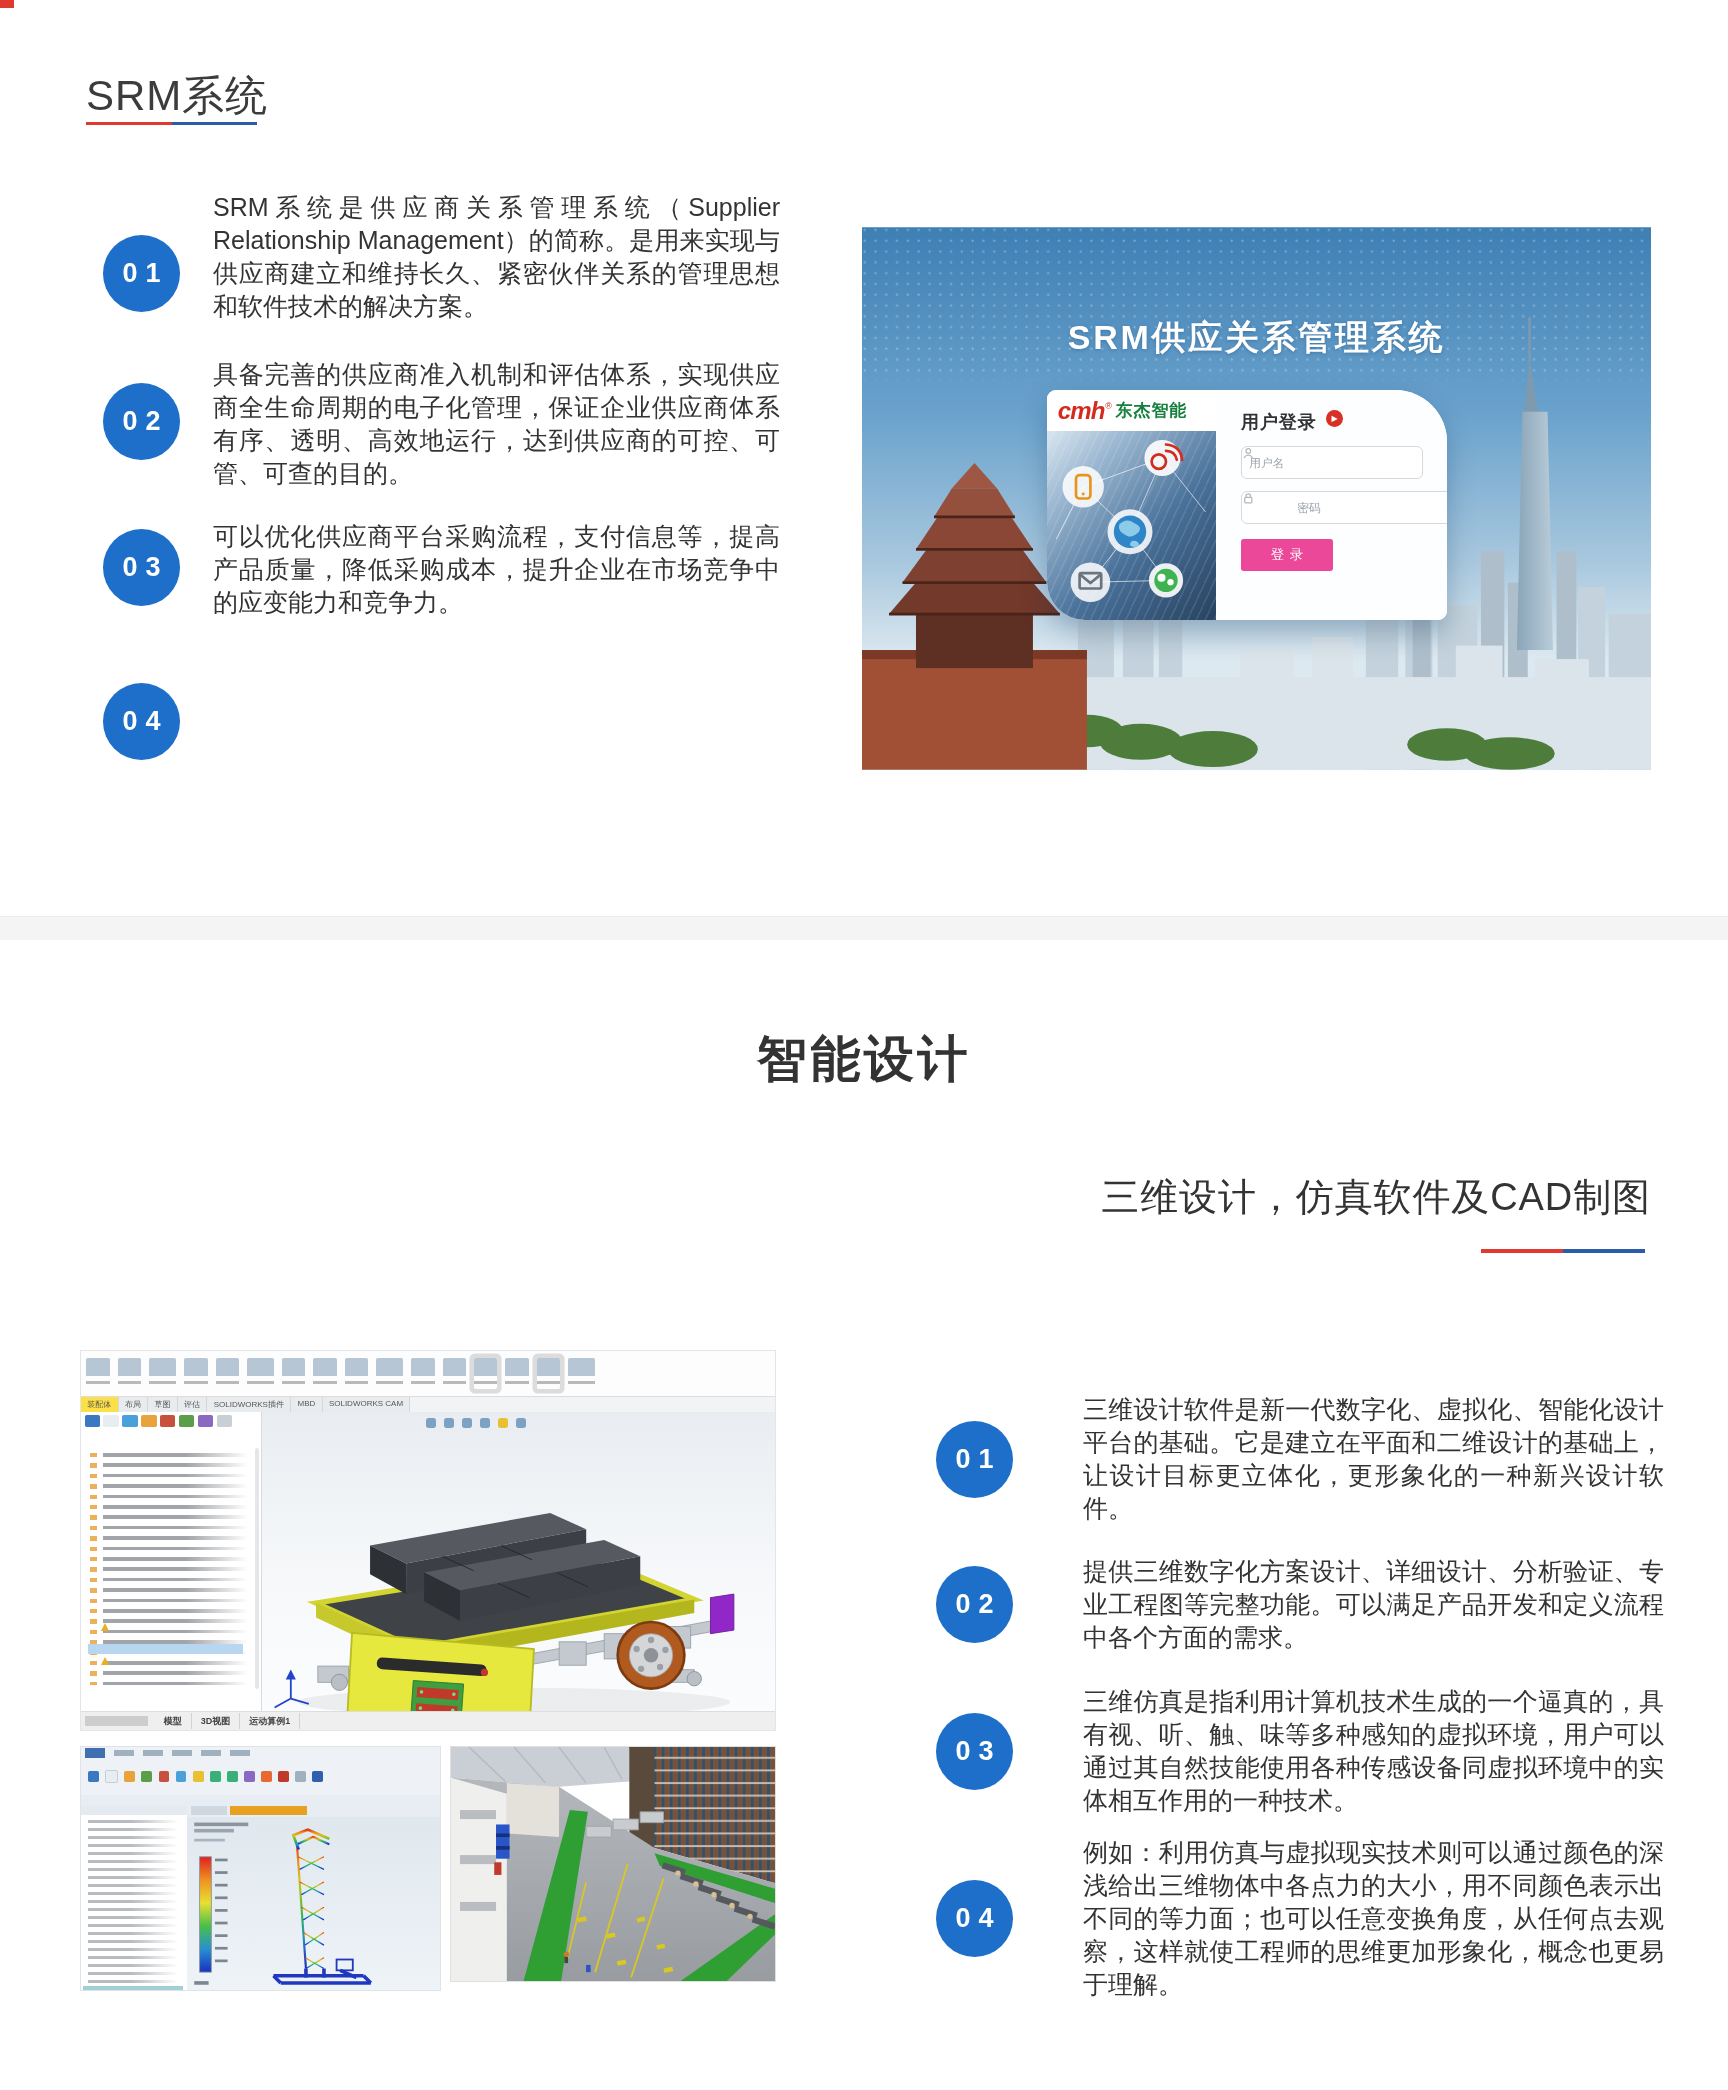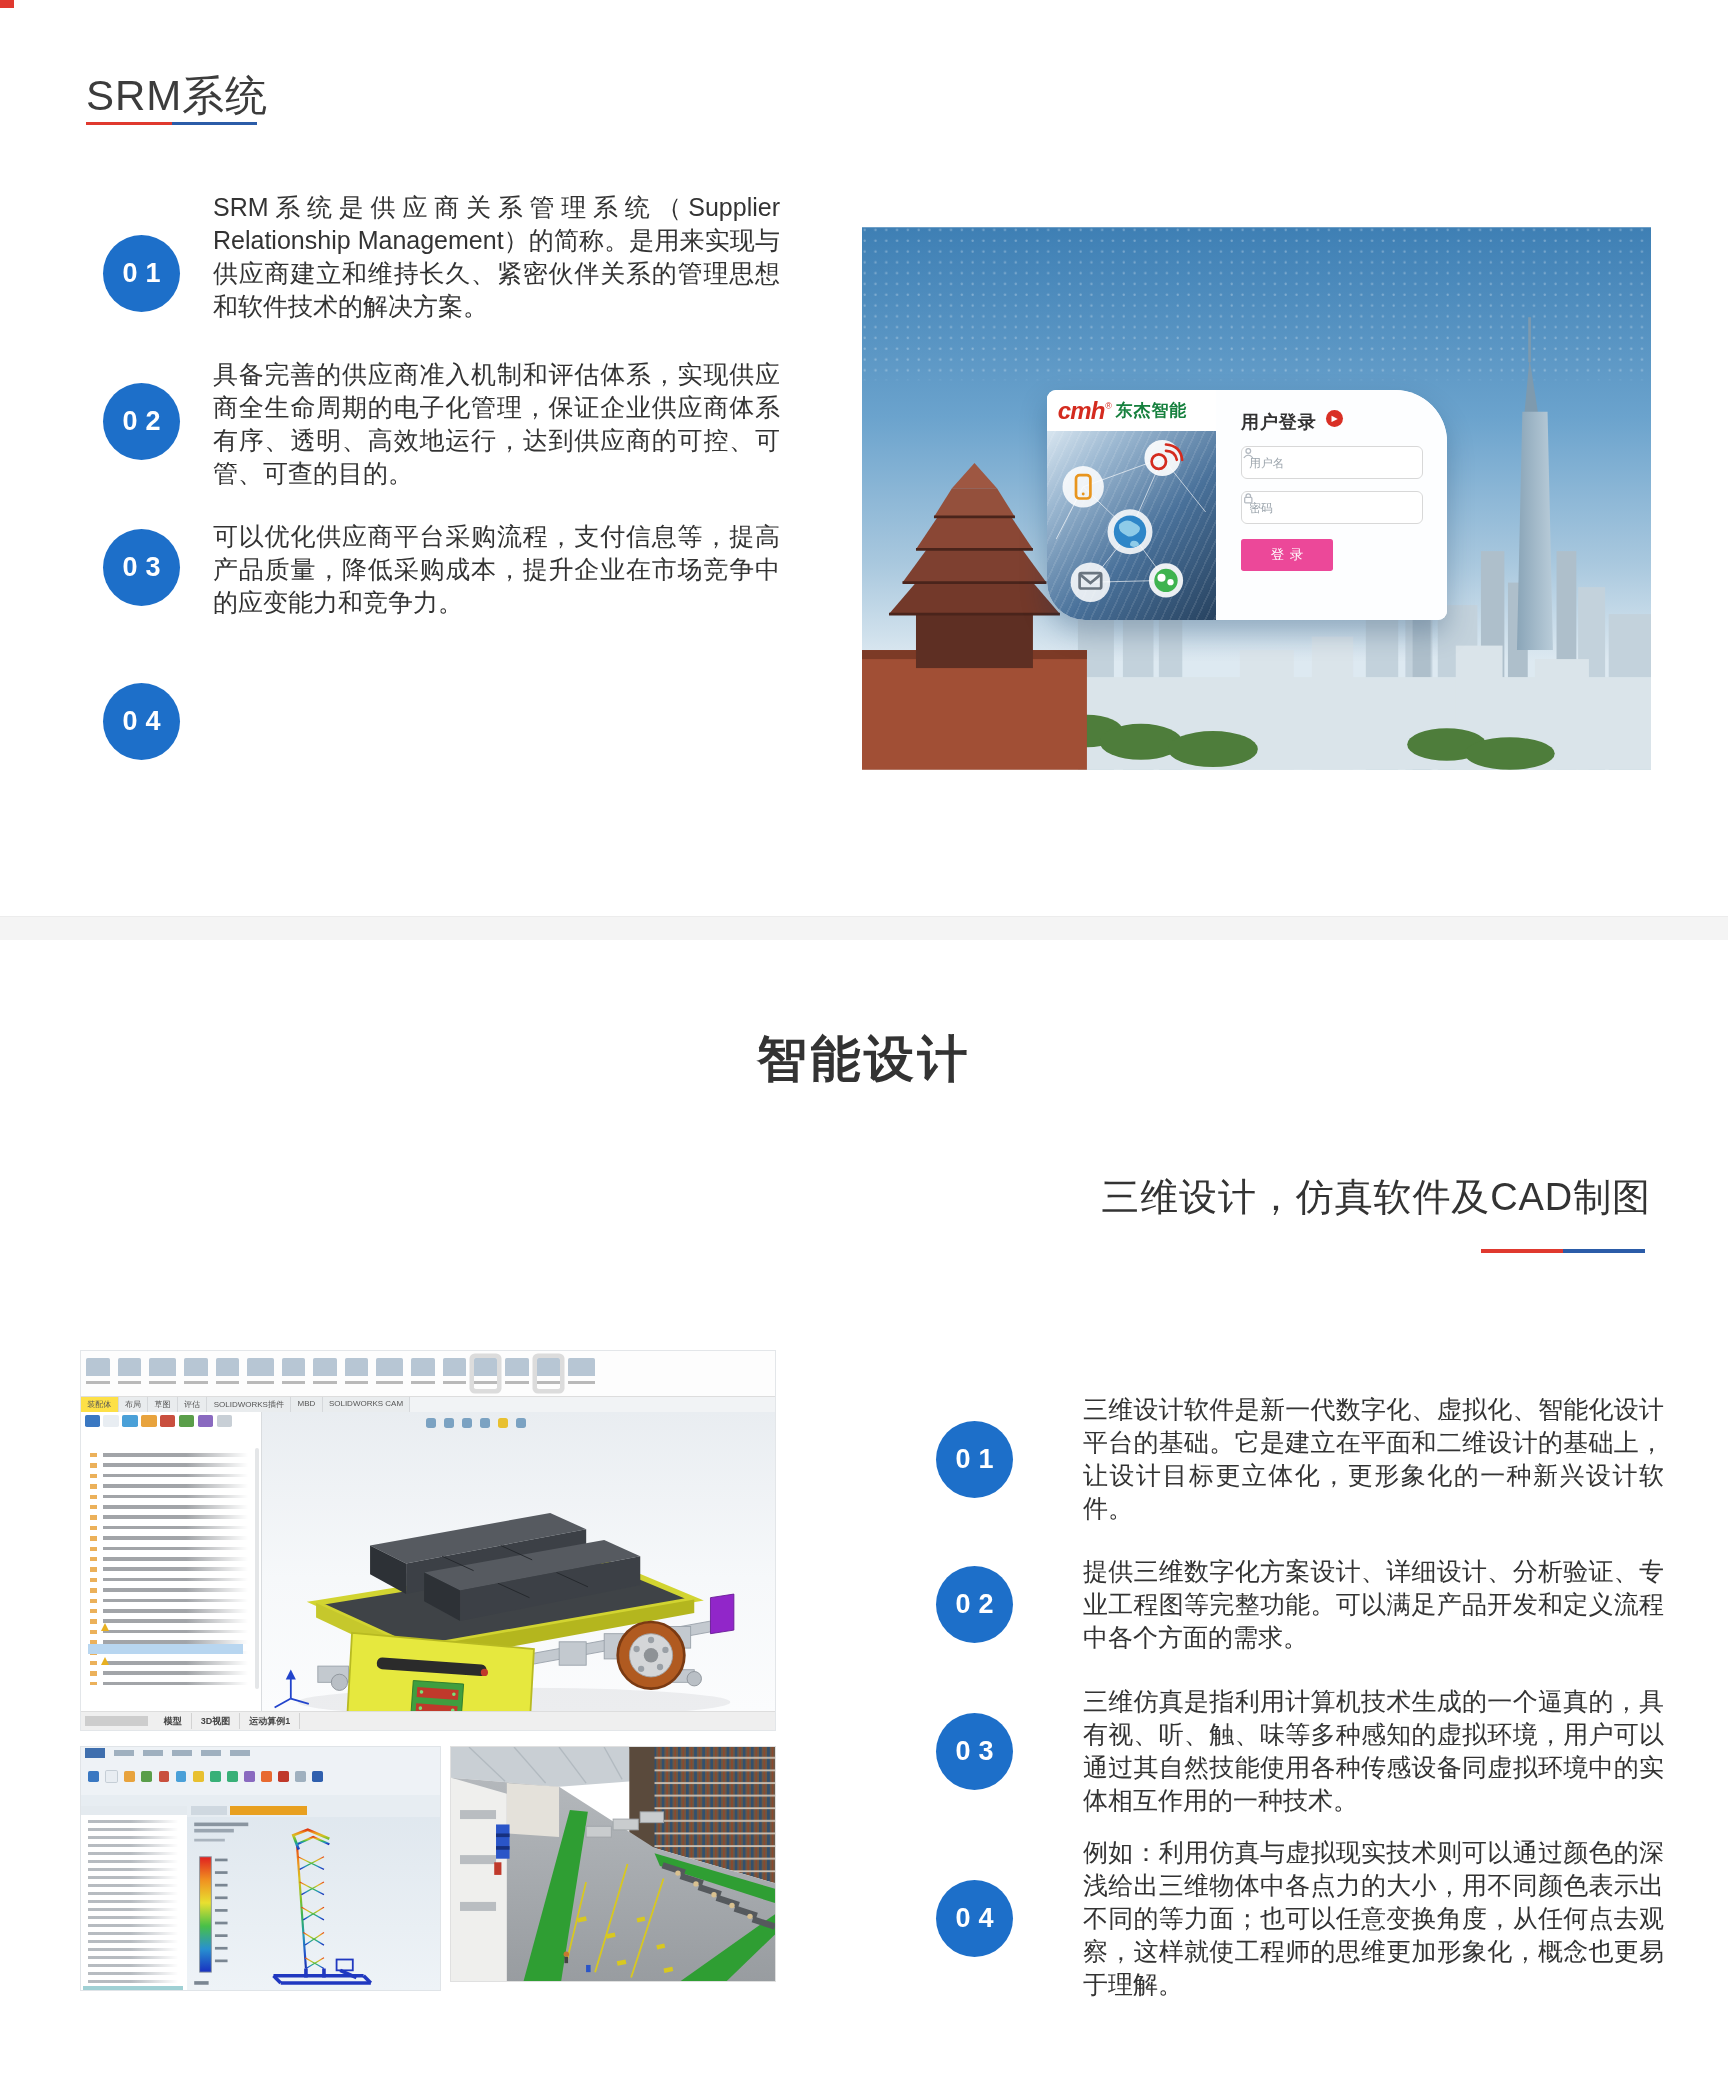--- a/index.html
+++ b/index.html
@@ -46,21 +46,21 @@
   .building-art{flex:1;position:relative;background:linear-gradient(135deg,#d9e6f0 0%,#9db9d2 22%,#49719a 58%,#27425f 100%);overflow:hidden;}
   .building-art .facade{position:absolute;inset:0;background:repeating-linear-gradient(115deg,transparent 0 6.3px,rgba(255,255,255,.10) 6.3px 8px);}
   .login-right{flex:1;position:relative;background:#fdfeff;}
   .login-title{position:absolute;left:25px;top:20px;font-size:18px;font-weight:700;color:#333;letter-spacing:0.9px;}
   .play-dot{position:absolute;left:110px;top:20px;width:17px;height:17px;border-radius:50%;background:#d93025;color:#fff;
     display:flex;align-items:center;justify-content:center;font-size:8px;}
   .lfield{position:absolute;left:25px;width:180px;height:31px;border:0.9px solid #d8d8d8;border-radius:6px;background:#fff;display:flex;align-items:center;}
   .lfield input{border:0;outline:0;flex:1;height:100%;padding:0 7.2px;font-size:11.7px;color:#555;background:transparent;font-family:inherit;}
   .lfield input::placeholder{color:#9aa3ab;}
   .lfield .ficon{width:20px;color:#b3b9c0;font-size:11.7px;text-align:center;}
-  .f-user{top:56px;} .f-pass{top:101px;}
+  .f-user{top:56px;} .f-pass{top:101px;padding-left:48px;}
   .login-btn{position:absolute;left:25px;top:149px;width:92px;height:32px;background:#ec4899;border:0;border-radius:2.7px;
     color:#fff;font-size:13.5px;letter-spacing:5.4px;text-indent:5.4px;font-family:inherit;cursor:pointer;}
 
   
   .cad{position:absolute;left:80px;top:1350px;width:696px;height:381px;background:#fff;border:0.9px solid #e3e6e9;box-sizing:border-box;}
   .cad-toolbar{position:absolute;left:0;top:0;width:100%;height:45px;background:#fdfdfd;display:flex;align-items:center;padding-left:5.4px;box-sizing:border-box;gap:8px;}
   .tool-ic{width:23.4px;height:31px;background:
       linear-gradient(180deg,#b7c6d4 0 18px,transparent 18px),
       linear-gradient(180deg,transparent 0 23.4px,#b9b9b9 23.4px 26px,transparent 26px);
       border-radius:1.8px;position:relative;}
@@ -202,20 +202,21 @@
         <polygon points="100,290 150,290 125,262" fill="#9e5742"></polygon>
         <g stroke="#4a241b" stroke-width="3">
           <line x1="30" y1="430" x2="220" y2="430"></line>
             <line x1="45" y1="395" x2="205" y2="395"></line>
           <line x1="60" y1="358" x2="190" y2="358"></line>
             <line x1="80" y1="322" x2="170" y2="322"></line>
         </g>
       </g>
     </svg>
 
+    <div class="srm-headline">SRM供应关系管理系统</div>
 
     <div class="login-card">
       <div class="login-left">
         <div class="login-brand">
           <span class="brand-logo">cmh</span>
             <span class="brand-reg">®</span>
             <span class="brand-name">东杰智能</span>
         </div>
         <div class="building-art">
           <div class="facade"></div>

